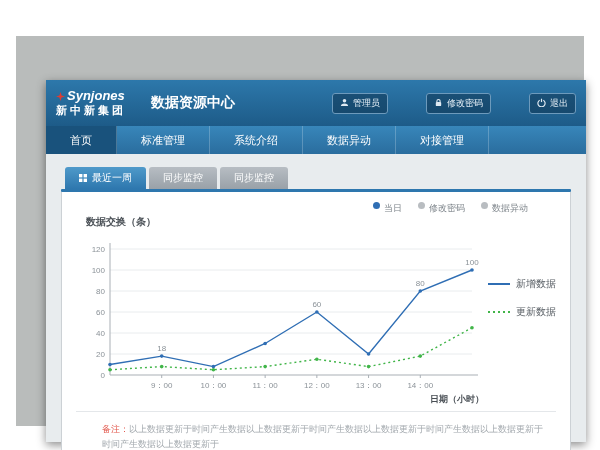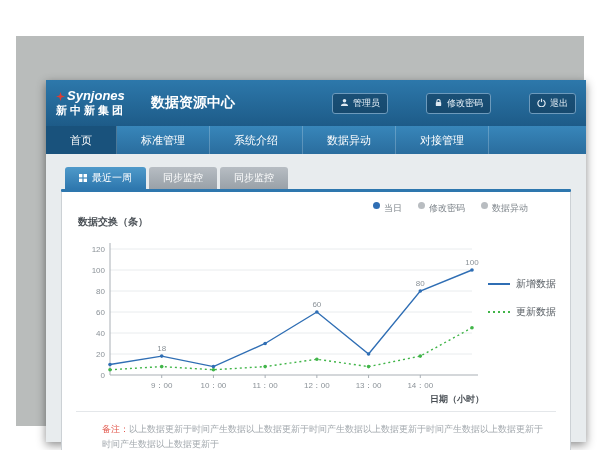--- a/index.html
+++ b/index.html
@@ -37,21 +37,21 @@
   .tab.active { background:linear-gradient(#4f9aca,#2e77ae); }
   .tab.inactive { background:linear-gradient(#b7bdc3,#99a1a8); }
   .tab-underline { height:3px; background:#2e77ae; border-radius:1px; }
   .panel-body { background:#fff; border:1px solid #ccd1d5; border-top:none; padding:10px 14px 12px; min-height:238px; }
 
   .filters { display:flex; justify-content:flex-end; gap:16px; font-size:9px; color:#7d848a;
              align-items:center; margin-right:28px; }
   .filter { display:inline-flex; gap:4px; cursor:pointer; }
   .dot { width:7px; height:7px; border-radius:50%; display:inline-block; background:#b9bdc1; }
 
-  .ylabel { font-size:10px; font-weight:bold; color:#4a5056; margin:0 0 2px 2px; }
+  .ylabel { font-size:10px; font-weight:bold; color:#4a5056; margin:0 0 2px 10px; }
   .chart-row { display:flex; align-items:flex-start; }
   .series-legend { margin-top:46px; margin-left:8px; display:flex; flex-direction:column; gap:14px; }
   .sl-item { display:flex; align-items:center; gap:5px; font-size:10px; color:#5a6066; cursor:pointer; white-space:nowrap; }
 
   .note { border-top:1px solid #e4e7ea; margin-top:4px; padding:10px 8px 0 26px; font-size:9px;
           color:#a3a9ae; line-height:1.7; }
   .note-prefix { color:#e2574c;text-align:right; }
 </style>
 </head>
 <body>

